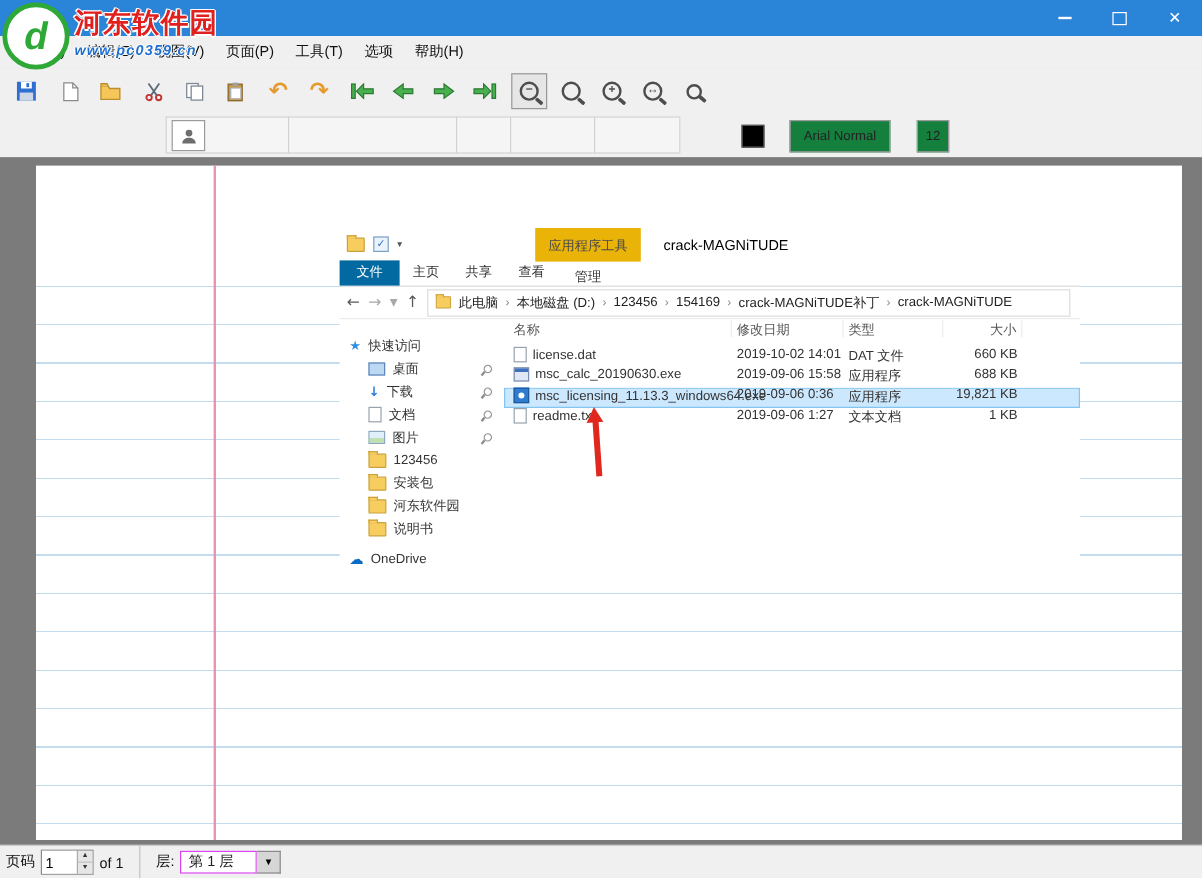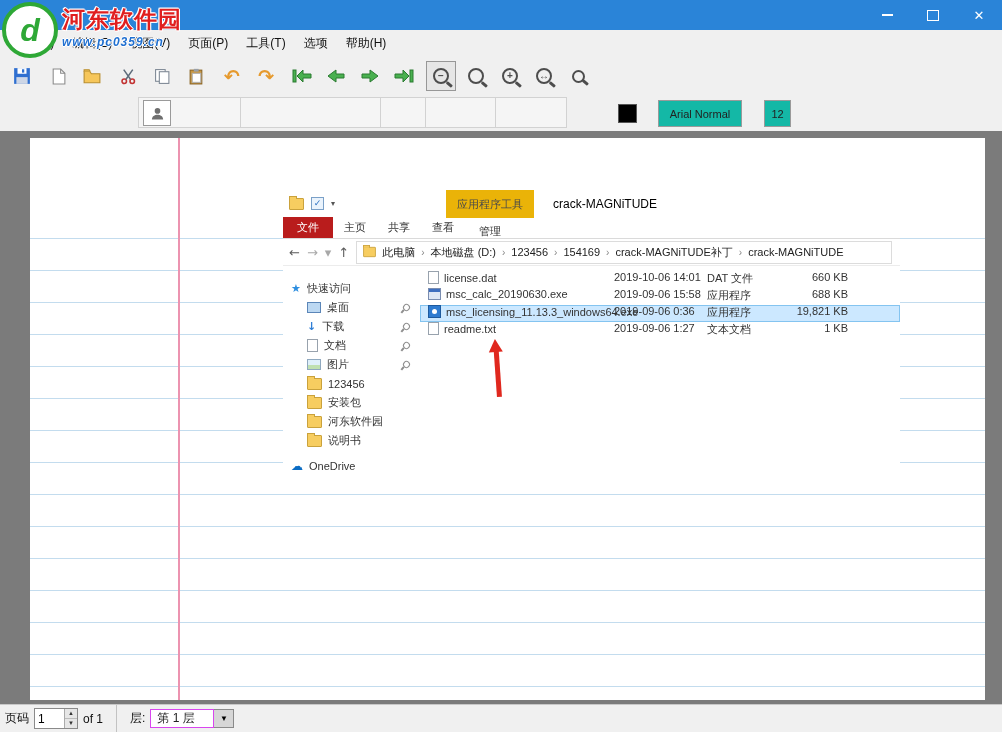--- a/index.html
+++ b/index.html
@@ -38,39 +38,39 @@
   .mag{position:relative;width:12px;height:12px;border:2px solid #4d4d4d;border-radius:50%;display:inline-block;}
   .mag::after{content:"";position:absolute;width:7px;height:2.5px;background:#4d4d4d;right:-6px;bottom:-3px;transform:rotate(40deg);border-radius:1px;}
   .mag b{position:absolute;top:50%;left:50%;transform:translate(-50%,-55%);font-size:10px;color:#4d4d4d;line-height:1;}
   .mag.small{width:9px;height:9px;}
   
   .formatbar{position:absolute;top:95px;left:0;right:0;height:36px;background:#f0f0f0;border-bottom:2px solid #c9c9c9;}
   .seg{position:absolute;top:2px;height:29px;background:#f5f5f5;border:1px solid #d2d2d2;}
   .avatar-btn{position:absolute;left:143px;top:5px;width:26px;height:24px;background:#fff;border:1px solid #9a9a9a;
     display:flex;align-items:center;justify-content:center;}
   .swatch{position:absolute;left:618px;top:9px;width:17px;height:17px;background:#000;border:1px solid #555;}
-  .combo{position:absolute;top:5px;height:25px;background:#14b8a6;border:1px solid #9a9a9a;
+  .combo{position:absolute;top:5px;height:25px;background:#15803d;border:1px solid #9a9a9a;
     display:flex;align-items:center;justify-content:center;font-size:11px;}
   
   .docarea{position:absolute;top:131px;left:0;right:0;bottom:27px;background:#7b7b7b;}
   .page{position:absolute;left:30px;top:7px;width:955px;height:562px;background:#ffffff;}
   .ruling{position:absolute;left:0;right:0;top:100px;bottom:0;
     background-image:repeating-linear-gradient(to bottom,#c3dcee 0 1px,transparent 1px 32px);}
   .marginline{position:absolute;left:148px;top:0;bottom:0;width:2px;background:#ec93b0;}
   
   .explorer{position:absolute;left:253px;top:52px;width:617px;height:290px;background:#fff;font-size:11px;color:#222;}
   .qat{position:absolute;left:6px;top:7px;display:flex;align-items:center;gap:7px;}
   .chk{width:11px;height:11px;border:1px solid #7aa0c8;background:#eaf3fc;color:#2a6fc0;font-size:9px;line-height:11px;text-align:center;}
   .caret{font-size:8px;color:#555;}
   .ctx-group{position:absolute;left:163px;top:0;height:28px;padding:0 11px;background:#eab308;color:#4a4a4a;
     display:flex;align-items:center;}
   .exp-title{position:absolute;left:270px;top:7px;font-size:12px;color:#000;}
   .exp-tabs{position:absolute;top:27px;left:0;right:0;height:21px;border-bottom:1px solid #dadada;display:flex;}
   .etab{padding:0 11px;line-height:21px;color:#333;}
-  .etab.file{background:#b91c1c;color:#fff;padding:0 14px;}
+  .etab.file{background:#0369a1;color:#fff;padding:0 14px;}
   .etab.manage{position:absolute;left:185px;top:4px;}
   .exp-addr{position:absolute;top:49px;left:0;right:0;height:26px;display:flex;align-items:center;
     border-bottom:1px solid #ececec;padding-left:6px;}
   .nav-arrow{margin-right:7px;color:#5a5a5a;font-family:"DejaVu Sans",sans-serif;font-size:13px;}
   .nav-arrow.dim{color:#a8a8a8;}
   .addr-box{flex:1;height:21px;border:1px solid #dcdcdc;background:#fff;display:flex;align-items:center;
     padding:0 5px;margin-right:8px;gap:2px;}
   .crumb{padding:0 3px;white-space:nowrap;}
   .crumb-sep{color:#888;font-size:10px;padding:0 1px;}
   .exp-body{position:absolute;top:75px;left:0;right:0;bottom:0;}
@@ -358,27 +358,33 @@
               <span class="icf"></span>
               <span class="lbl">说明书</span>
             </div>
           <div class="nav-item" style="margin-top:6px;">
               <span class="cloud">☁</span>
               <span class="lbl">OneDrive</span>
             </div>
         </div>
 
         <div class="exp-list">
+          <div class="cols">
+            <span class="hc c-name">名称</span>
+            <span class="hc c-date">修改日期</span>
+            <span class="hc c-type">类型</span>
+            <span class="hc c-size">大小</span>
+          </div>
           <div class="rows">
             <div class="frow">
               <span class="c-name">
                   <span class="icp"></span>
                   <span>license.dat</span>
                 </span>
-              <span class="c-date">2019-10-06 14:01</span>
+              <span class="c-date">2019-10-02 14:01</span>
               <span class="c-type">DAT 文件</span>
               <span class="c-size">660 KB</span>
             </div>
             <div class="frow">
               <span class="c-name">
                   <span class="icexe"></span>
                   <span>msc_calc_20190630.exe</span>
                 </span>
               <span class="c-date">2019-09-06 15:58</span>
               <span class="c-type">应用程序</span>

